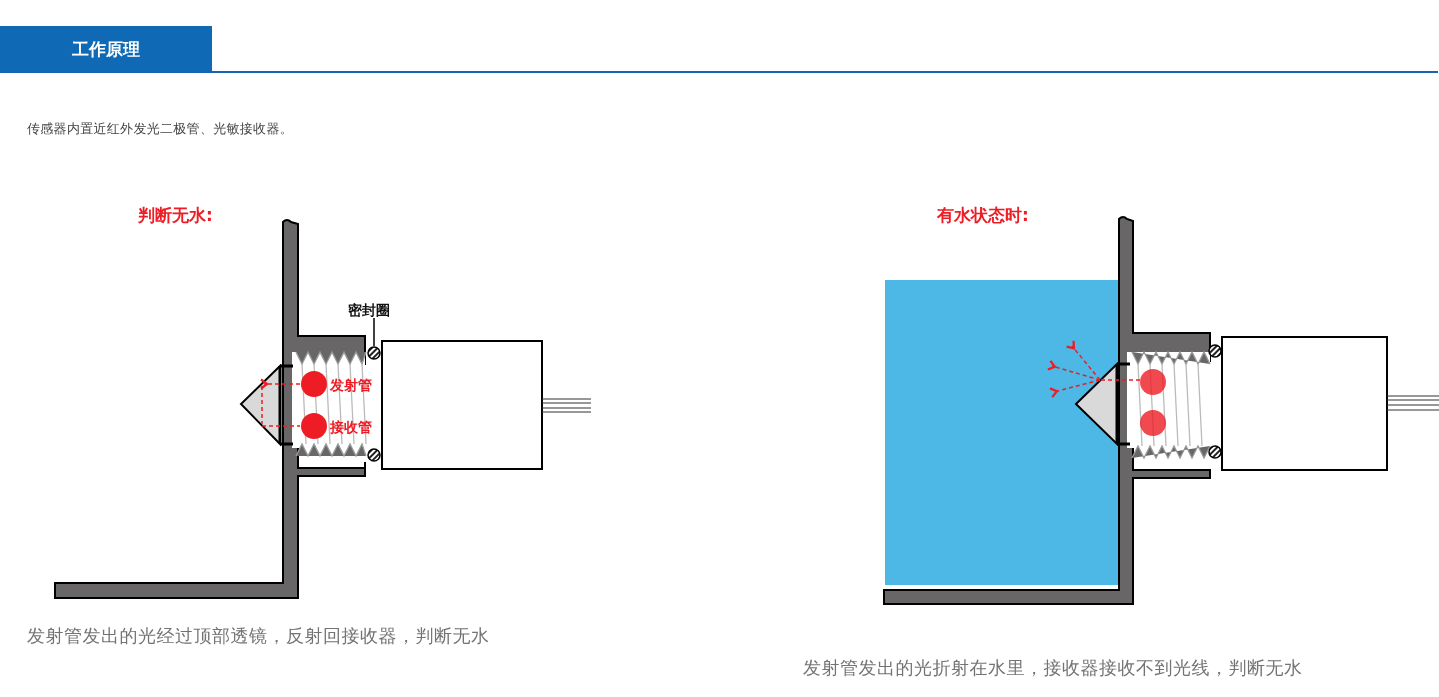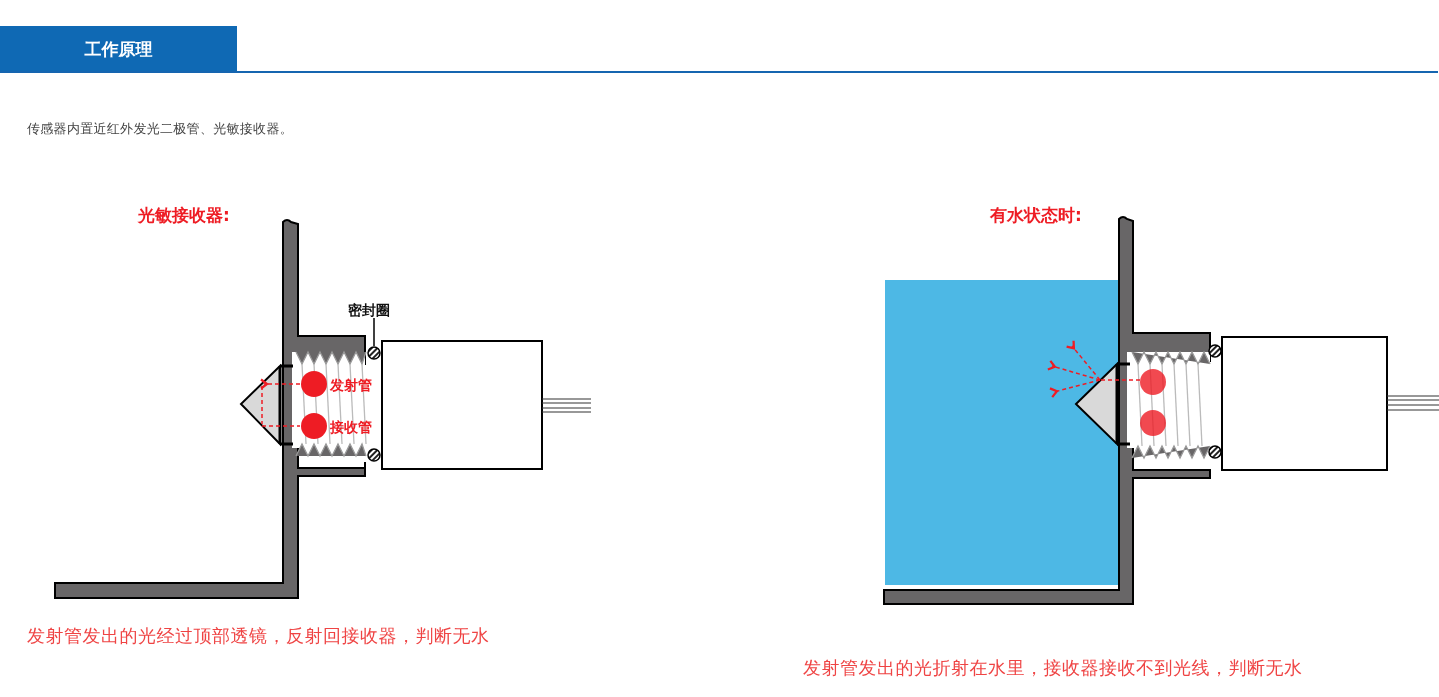--- a/index.html
+++ b/index.html
@@ -1,38 +1,38 @@
 <!DOCTYPE html>
 <html><head>
 <meta charset="utf-8">
 <style>
   html, body { margin:0; padding:0; background:#ffffff; }
   body { width:1439px; height:697px; position:relative; overflow:hidden;
          font-family:"DejaVu Sans","Liberation Sans",sans-serif; }
   .header-line { position:absolute; left:0; top:71px; width:1438px; height:2px; background:#1565b0; }
-  .tab { position:absolute; left:0; top:26px; width:237px; height:46px; background:#0f69b4;
+  .tab { position:absolute; left:0; top:26px; width:212px; height:46px; background:#0f69b4;
          color:#fff; font-size:17px; font-weight:bold; display:flex; align-items:center; justify-content:center; }
   .intro { position:absolute; left:27px; top:120px; font-size:13px; color:#444; letter-spacing:0.3px; }
   .state-label { position:absolute; font-size:17px; color:#ee1c24; font-weight:bold; }
-  .caption { position:absolute; top:624px; font-size:18px; color:#ef4444; white-space:nowrap; letter-spacing:0.5px; }
+  .caption { position:absolute; top:624px; font-size:18px; color:#737373; white-space:nowrap; letter-spacing:0.5px; }
   svg.diagram { position:absolute; top:0; left:0; }
   .seal-text { font-size:14px; font-weight:bold; fill:#111; }
   .tube-text { font-size:14px; font-weight:bold; fill:#ee1c24; }
 </style>
 </head>
 <body>
 
 <div class="tab">
   <span>工作原理</span>
 </div>
 <div class="header-line"></div>
 
 <div class="intro">传感器内置近红外发光二极管、光敏接收器。</div>
 
-<div class="state-label" style="left:138px; top:204px;">光敏接收器:</div>
+<div class="state-label" style="left:138px; top:204px;">判断无水:</div>
 
 <svg class="diagram" width="1439" height="697">
   <defs>
     <pattern id="hatch" patternUnits="userSpaceOnUse" width="4" height="4" patternTransform="rotate(45)">
       <rect width="4" height="4" fill="#fff"></rect>
       <rect width="2" height="4" fill="#222"></rect>
     </pattern>
     <marker id="arrowL" markerWidth="8" markerHeight="8" refX="4" refY="4" orient="auto">
       <path d="M6,1 L2,4 L6,7" fill="none" stroke="#ee1c24" stroke-width="1.5"></path>
     </marker>
@@ -112,16 +112,16 @@
     <circle cx="1153" cy="423" r="13" fill="#ee1c24" fill-opacity="0.8"></circle>
     <g stroke="#ee1c24" stroke-width="1.5" stroke-dasharray="4,3" fill="none">
       <path d="M1140,380 L1100,380"></path>
       <path d="M1100,380 L1072,346" marker-end="url(#arrowL)"></path>
       <path d="M1100,380 L1052,366" marker-end="url(#arrowL)"></path>
       <path d="M1100,380 L1054,392" marker-end="url(#arrowL)"></path>
     </g>
   </g>
 </svg>
 
-<div class="state-label" style="left:990px; top:204px;">有水状态时:</div>
+<div class="state-label" style="left:937px; top:204px;">有水状态时:</div>
 
 <div class="caption" style="left:27px;">发射管发出的光经过顶部透镜，反射回接收器，判断无水</div>
 <div class="caption" style="left:803px;margin-top:32px;">发射管发出的光折射在水里，接收器接收不到光线，判断无水</div>
 
 </body></html>

